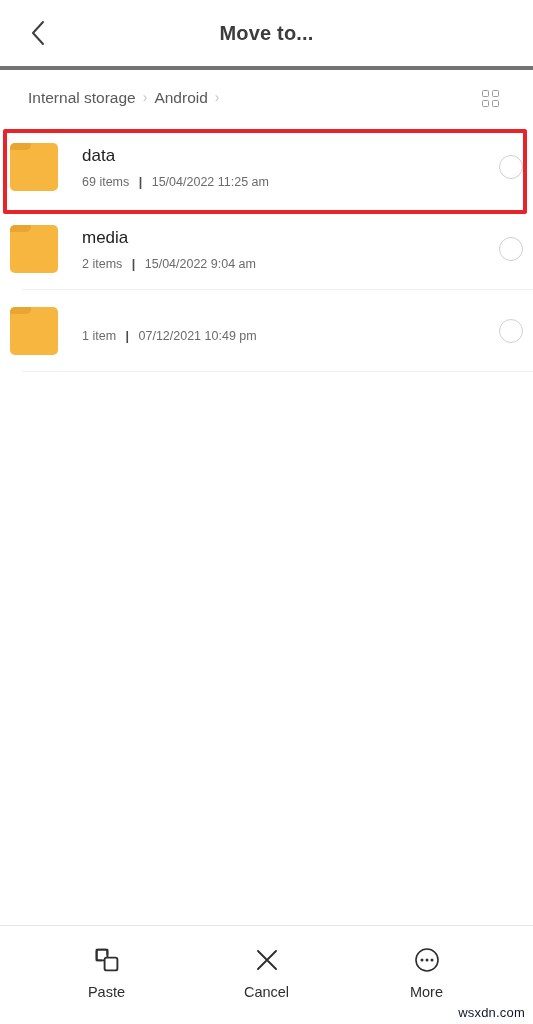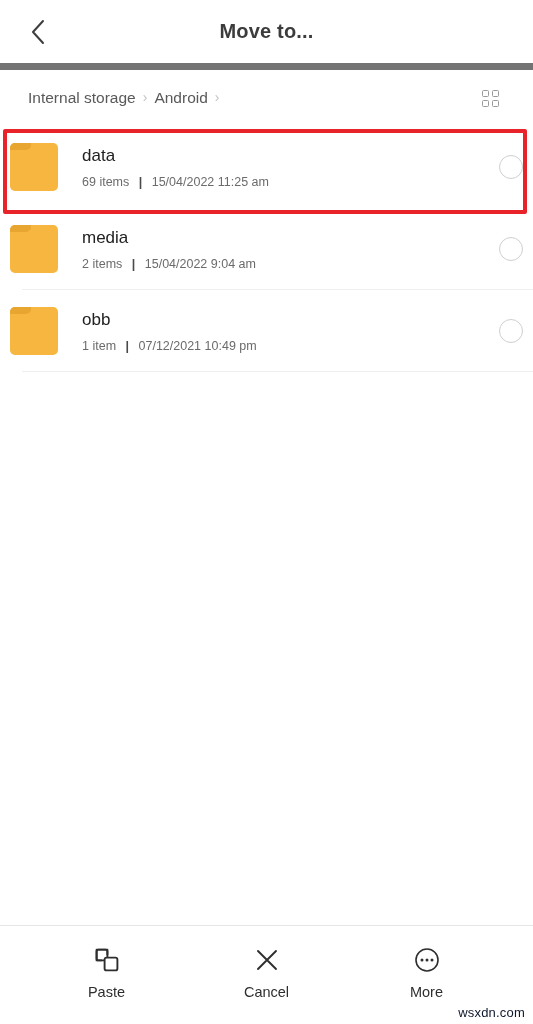--- a/index.html
+++ b/index.html
@@ -17,21 +17,21 @@
   }
 
   
   .header {
     position: relative;
     height: 70px;
     display: flex;
     align-items: center;
     justify-content: center;
     background: #ffffff;
-    border-bottom: 7px solid #737373;
+    border-bottom: 4px solid #737373;
     box-sizing: border-box;
   }
   .back-btn {
     position: absolute;
     left: 16px;
     top: 50%;
     transform: translateY(-50%);
     width: 44px;
     height: 44px;
     display: flex;
@@ -323,21 +323,20 @@
     </div>
     <div class="radio"></div>
     <div class="divider"></div>
   </div>
 
   <div class="file-row">
     <div class="icon-wrap">
       <div class="folder-icon"></div>
     </div>
     <div class="meta">
-      <div class="file-name">obb</div>
       <div class="file-sub">
         <span>1 item</span>
         <span class="sub-sep">|</span>
         <span>07/12/2021 10:49 pm</span>
       </div>
     </div>
     <div class="radio"></div>
     <div class="divider"></div>
   </div>
 

